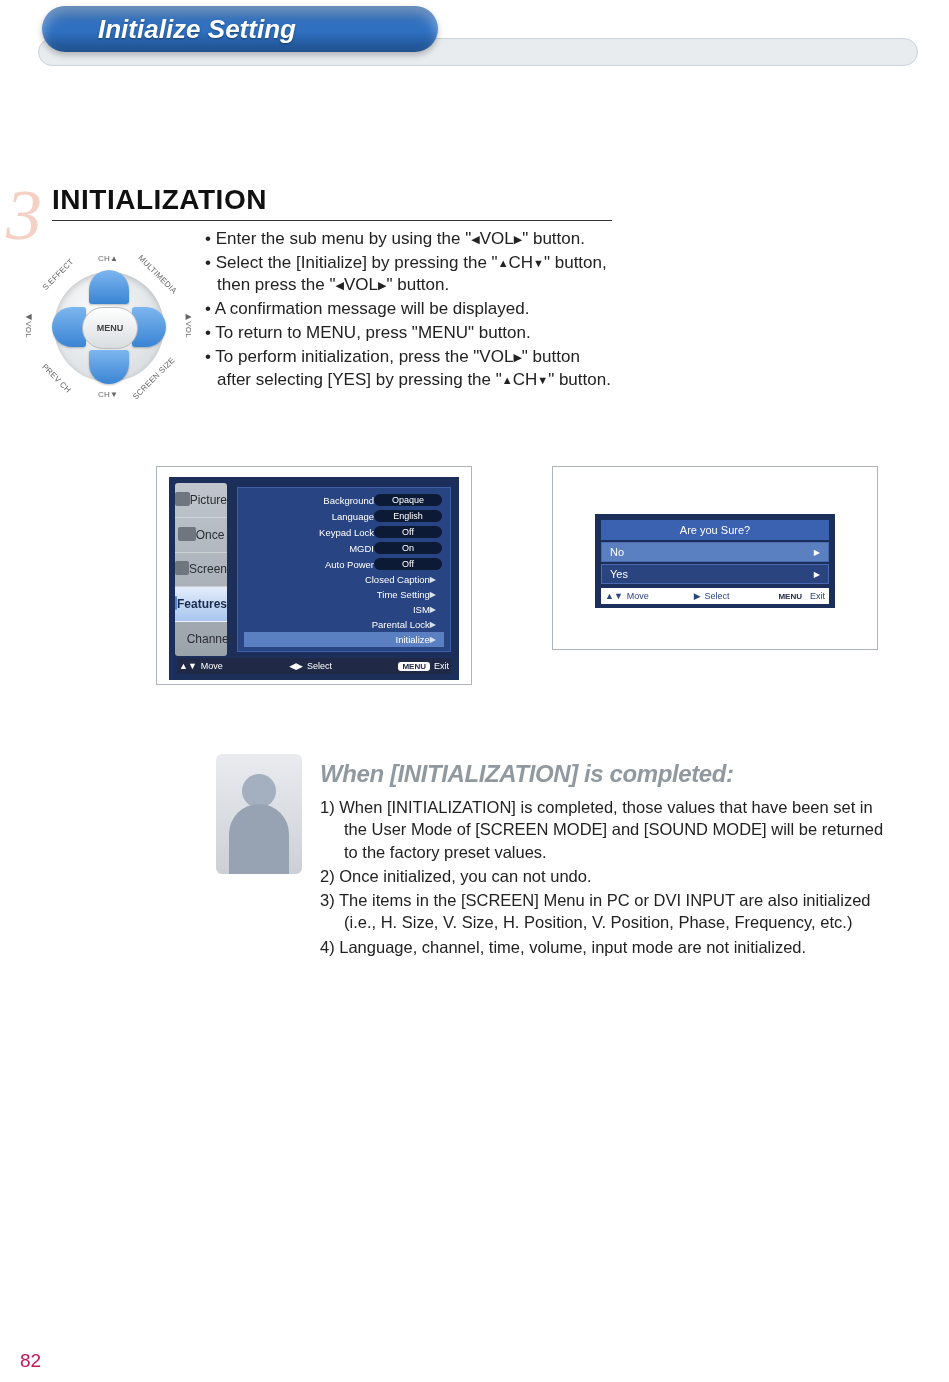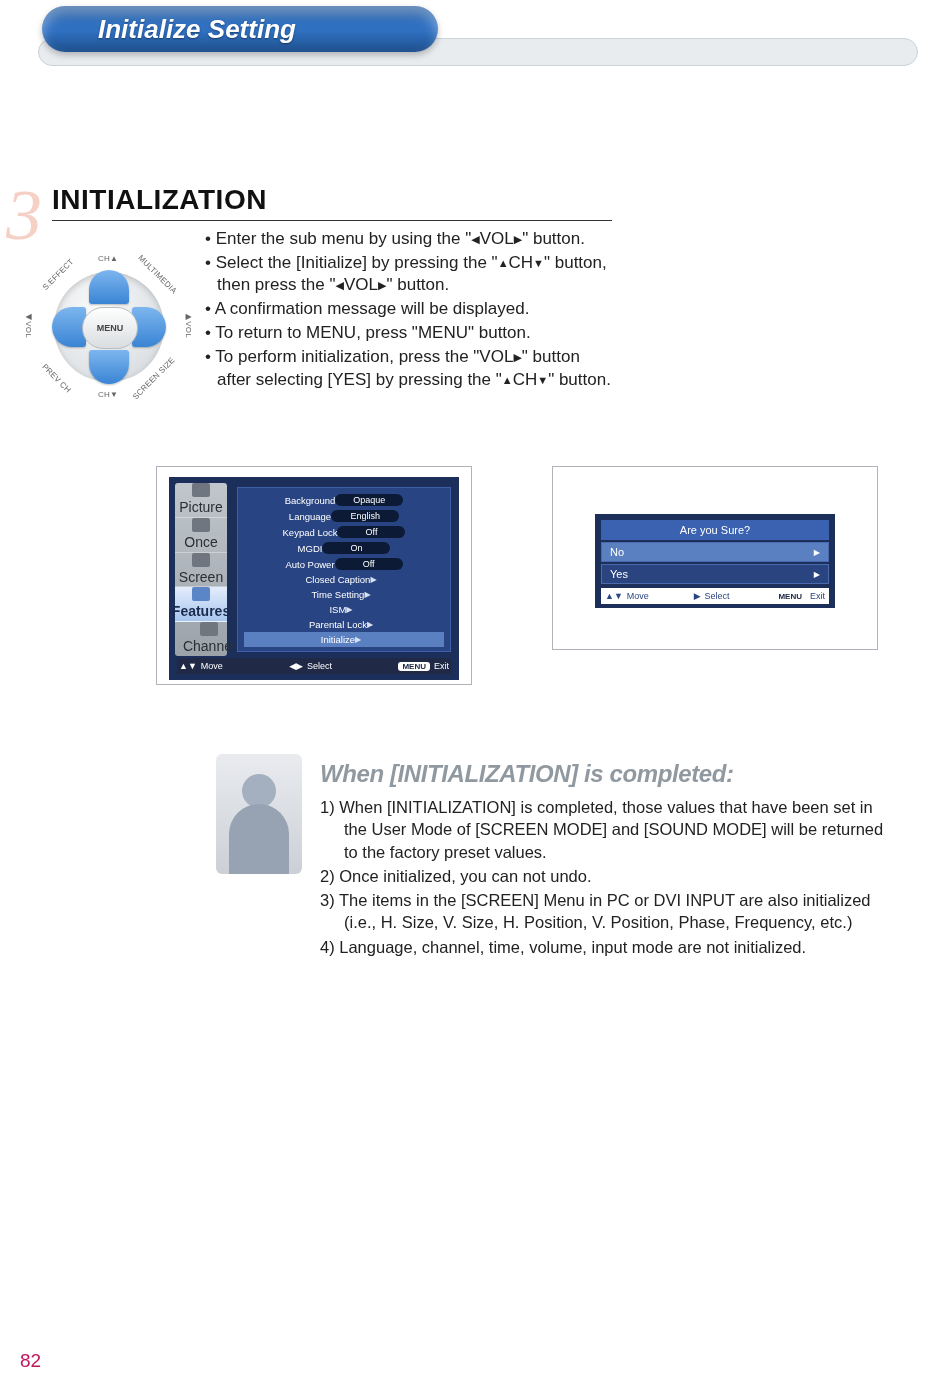--- a/index.html
+++ b/index.html
@@ -178,41 +178,42 @@
     position: absolute;
     left: 6px; top: 6px; bottom: 24px;
     width: 52px;
     background: linear-gradient(to bottom, #c0c6cc, #9aa2aa);
     border-radius: 3px;
     display: flex; flex-direction: column;
   }
   .osd1-left .cat {
     flex: 1;
     display: flex;
-    flex-direction: column;
+    flex-direction: row;
     align-items: center;
-    font-size: 14px;
+    justify-content: center;
+    font-size: 12px;
     color: #2a2f33;
     border-bottom: 1px solid rgba(255,255,255,0.35);
   }
   .osd1-left .cat:last-child{ border-bottom:none;padding-left:16px; }
   .osd1-left .cat.active { background: linear-gradient(to bottom,#e3ecfc,#a8c6ee); color:#1a2b4f; font-weight:bold; }
   .osd1-left .ic {
     width: 18px; height: 14px; background: #6f7680; border-radius: 2px; margin-bottom: 2px;
   }
   .osd1-left .cat.active .ic { background:#5a86c8; }
   .osd1-right {
     margin-left: 60px;
     background: #284482;
     border: 1px solid #3f5fa6;
     padding: 4px 6px;
   }
   .osd1-row {
     display: flex;
-    justify-content: center;
+    justify-content: flex-end;
     align-items: center;
     padding: 2px 2px;
     font-size: 9.5px;
   }
   .osd1-row.sel { background: #5b80c1; }
   .osd1-row .val {
     background: #0c1a36;
     padding: 1px 12px;
     border-radius: 10px;
     font-size: 9px;

